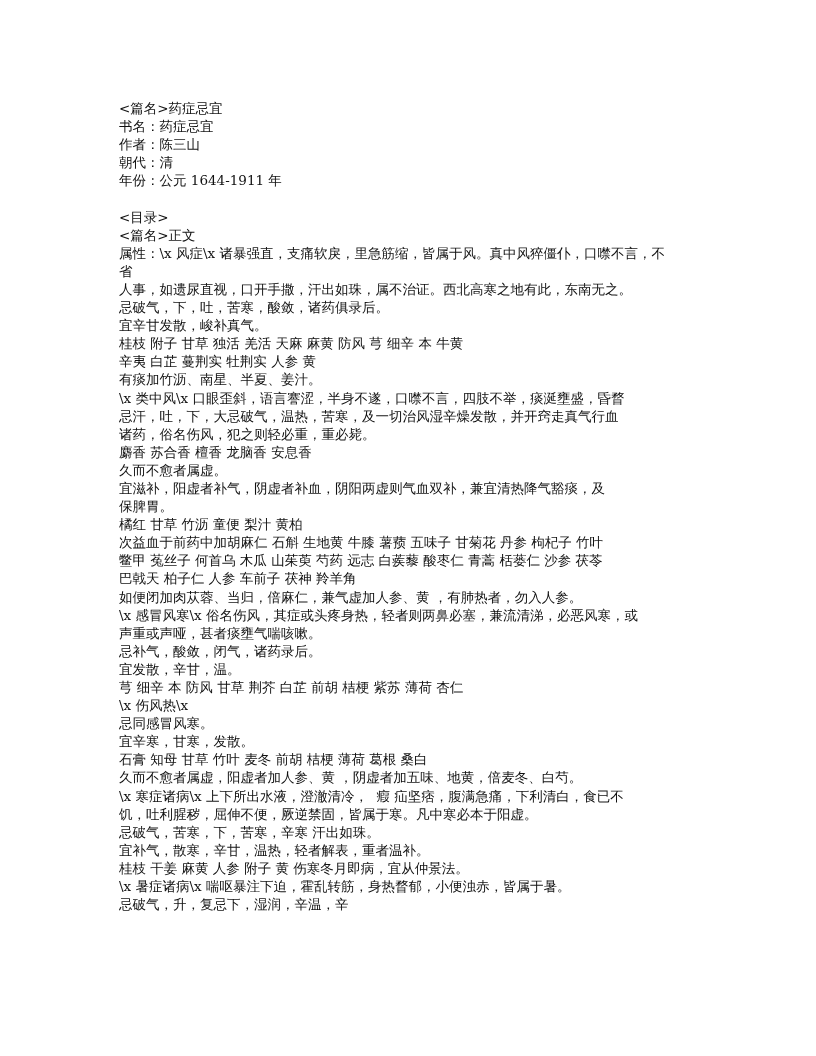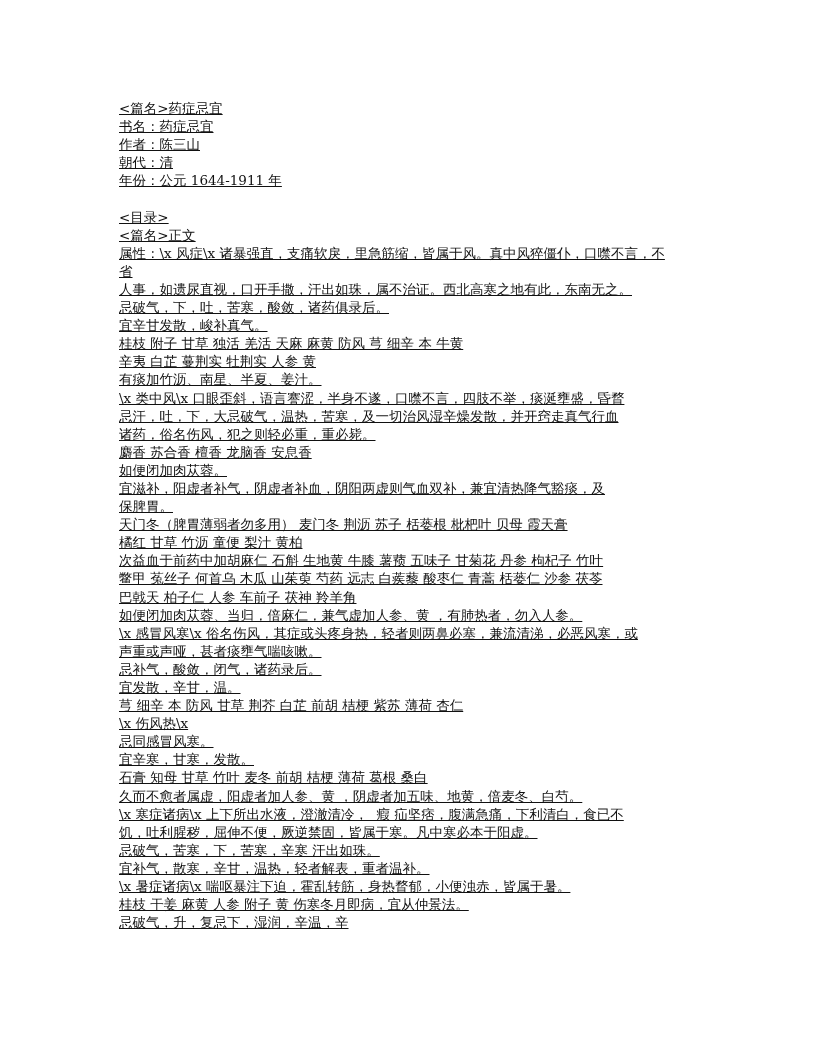--- a/index.html
+++ b/index.html
@@ -19,21 +19,20 @@
       top: 99px;
       width: 590px;
       font-family: "DejaVu Serif", "Liberation Serif", serif;
       font-size: 13.5px;
       line-height: 18.1px;
       color: #111111;
     }
     .line {
       white-space: pre;
       height: 18.1px;
-      text-decoration: underline;
     }
     .blank {
       height: 18.1px;
     }
   </style>
 </head>
 <body>
 
 <div class="page">
   <div class="line">&lt;篇名&gt;药症忌宜</div>
@@ -50,40 +49,39 @@
       <div class="line">人事，如遗尿直视，口开手撒，汗出如珠，属不治证。西北高寒之地有此，东南无之。</div>
       <div class="line">忌破气，下，吐，苦寒，酸敛，诸药俱录后。</div>
       <div class="line">宜辛甘发散，峻补真气。</div>
       <div class="line">桂枝 附子 甘草 独活 羌活 天麻 麻黄 防风 芎 细辛 本 牛黄</div>
       <div class="line">辛夷 白芷 蔓荆实 牡荆实 人参 黄</div>
       <div class="line">有痰加竹沥、南星、半夏、姜汁。</div>
       <div class="line">\x 类中风\x 口眼歪斜，语言謇涩，半身不遂，口噤不言，四肢不举，痰涎壅盛，昏瞀</div>
       <div class="line">忌汗，吐，下，大忌破气，温热，苦寒，及一切治风湿辛燥发散，并开窍走真气行血</div>
       <div class="line">诸药，俗名伤风，犯之则轻必重，重必毙。</div>
       <div class="line">麝香 苏合香 檀香 龙脑香 安息香</div>
-      <div class="line">如便闭加肉苁蓉。</div>
+      <div class="line">久而不愈者属虚。</div>
       <div class="line">宜滋补，阳虚者补气，阴虚者补血，阴阳两虚则气血双补，兼宜清热降气豁痰，及</div>
       <div class="line">保脾胃。</div>
-      <div class="line">天门冬（脾胃薄弱者勿多用） 麦门冬 荆沥 苏子 栝蒌根 枇杷叶 贝母 霞天膏</div>
       <div class="line">橘红 甘草 竹沥 童便 梨汁 黄柏</div>
       <div class="line">次益血于前药中加胡麻仁 石斛 生地黄 牛膝 薯蓣 五味子 甘菊花 丹参 枸杞子 竹叶</div>
       <div class="line">鳖甲 菟丝子 何首乌 木瓜 山茱萸 芍药 远志 白蒺藜 酸枣仁 青蒿 栝蒌仁 沙参 茯苓</div>
       <div class="line">巴戟天 柏子仁 人参 车前子 茯神 羚羊角</div>
       <div class="line">如便闭加肉苁蓉、当归，倍麻仁，兼气虚加人参、黄 ，有肺热者，勿入人参。</div>
       <div class="line">\x 感冒风寒\x 俗名伤风，其症或头疼身热，轻者则两鼻必塞，兼流清涕，必恶风寒，或</div>
       <div class="line">声重或声哑，甚者痰壅气喘咳嗽。</div>
       <div class="line">忌补气，酸敛，闭气，诸药录后。</div>
       <div class="line">宜发散，辛甘，温。</div>
       <div class="line">芎 细辛 本 防风 甘草 荆芥 白芷 前胡 桔梗 紫苏 薄荷 杏仁</div>
       <div class="line">\x 伤风热\x</div>
       <div class="line">忌同感冒风寒。</div>
       <div class="line">宜辛寒，甘寒，发散。</div>
       <div class="line">石膏 知母 甘草 竹叶 麦冬 前胡 桔梗 薄荷 葛根 桑白</div>
       <div class="line">久而不愈者属虚，阳虚者加人参、黄 ，阴虚者加五味、地黄，倍麦冬、白芍。</div>
       <div class="line">\x 寒症诸病\x 上下所出水液，澄澈清冷，  瘕 疝坚痞，腹满急痛，下利清白，食已不</div>
       <div class="line">饥，吐利腥秽，屈伸不便，厥逆禁固，皆属于寒。凡中寒必本于阳虚。</div>
       <div class="line">忌破气，苦寒，下，苦寒，辛寒 汗出如珠。</div>
       <div class="line">宜补气，散寒，辛甘，温热，轻者解表，重者温补。</div>
+      <div class="line">桂枝 干姜 麻黄 人参 附子 黄 伤寒冬月即病，宜从仲景法。</div>
       <div class="line">\x 暑症诸病\x 喘呕暴注下迫，霍乱转筋，身热瞀郁，小便浊赤，皆属于暑。</div>
-      <div class="line">桂枝 干姜 麻黄 人参 附子 黄 伤寒冬月即病，宜从仲景法。</div>
       <div class="line">忌破气，升，复忌下，湿润，辛温，辛</div>
     </div>
 </div>
 
 </body></html>

